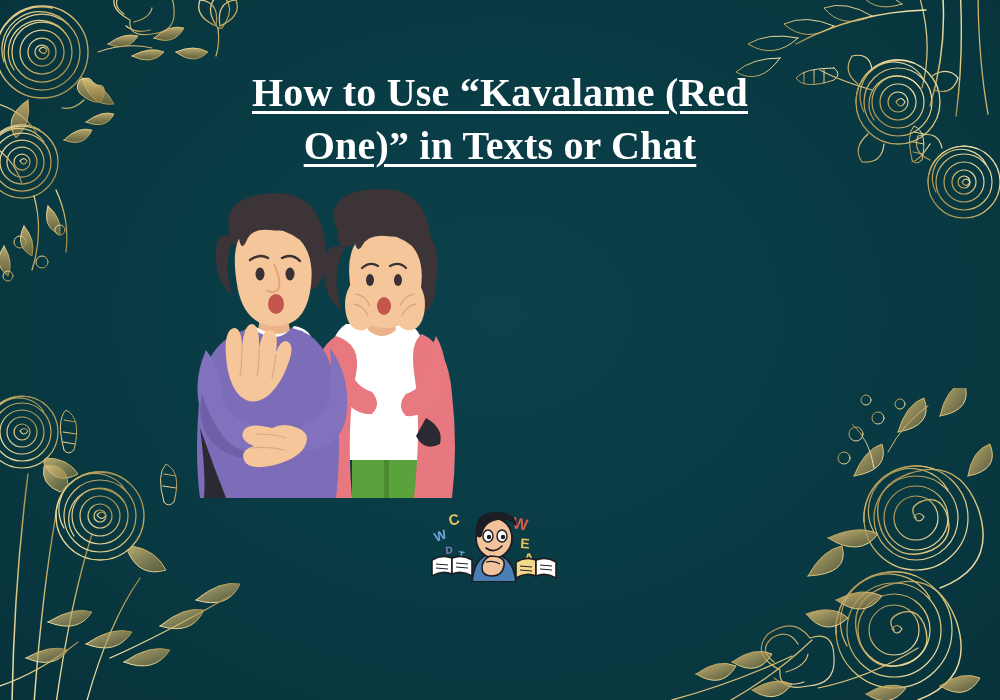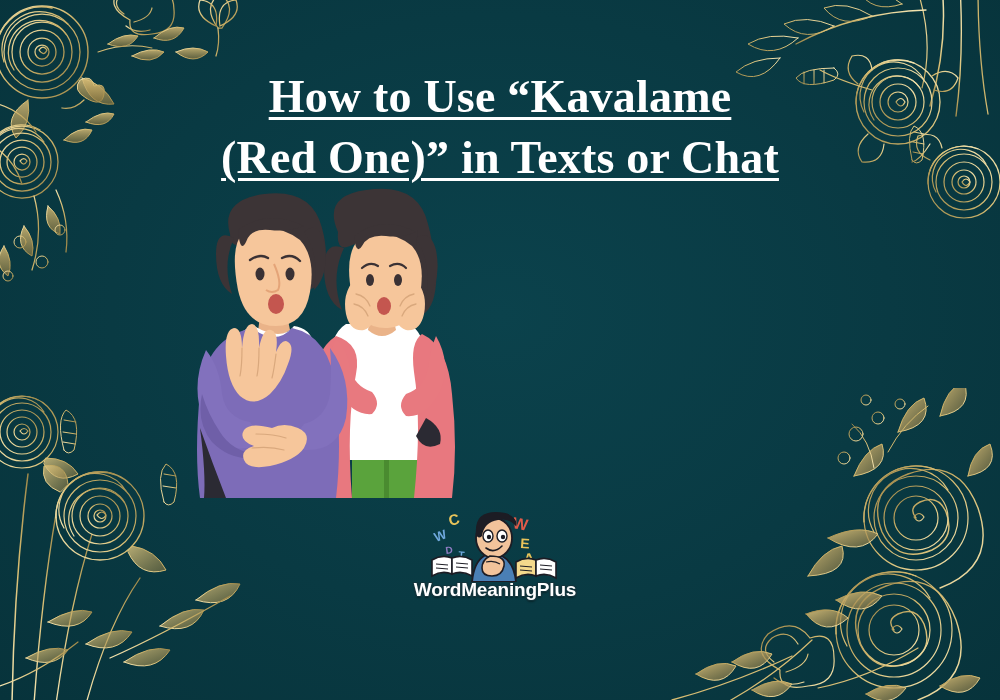--- a/index.html
+++ b/index.html
@@ -37,21 +37,21 @@
     width: 1000px;
     text-align: center;
     z-index: 6;
   }
   #title-text {
     display: inline-block;
     max-width: 560px;
     color: #ffffff;
     font-family: "Liberation Serif", serif;
     font-weight: 700;
-    font-size: 46px;
+    font-size: 40px;
     line-height: 1.33;
     letter-spacing: 0.2px;
     text-decoration: underline;
     text-decoration-thickness: 2.5px;
     text-underline-offset: 5px;
   }
 
   #headline-block {
     position: absolute;
     top: 216px;
@@ -552,16 +552,15 @@
         <ellipse cx="82" cy="30" rx="5" ry="6" fill="#ffffff" stroke="#1c1c24" stroke-width="1.4"></ellipse>
         <circle cx="69" cy="31" r="2.2" fill="#1c1c24"></circle>
         <circle cx="83" cy="31" r="2.2" fill="#1c1c24"></circle>
 
         <path d="M66,42 q8,6 16,-2" fill="none" stroke="#1c1c24" stroke-width="1.6" stroke-linecap="round"></path>
 
         <path d="M70,50 q-8,4 -8,12 q0,8 10,8 q10,0 12,-10 q2,-10 -14,-10z" fill="#f2c39b" stroke="#1c1c24" stroke-width="1.6"></path>
         <path d="M66,56 q8,-2 14,2" fill="none" stroke="#1c1c24" stroke-width="1.1"></path>
       </g>
     </svg>
-    <div id="logo-wordmark">WordMeaningPlus</div>
   </div>
 
 </div>
 
 </body></html>

